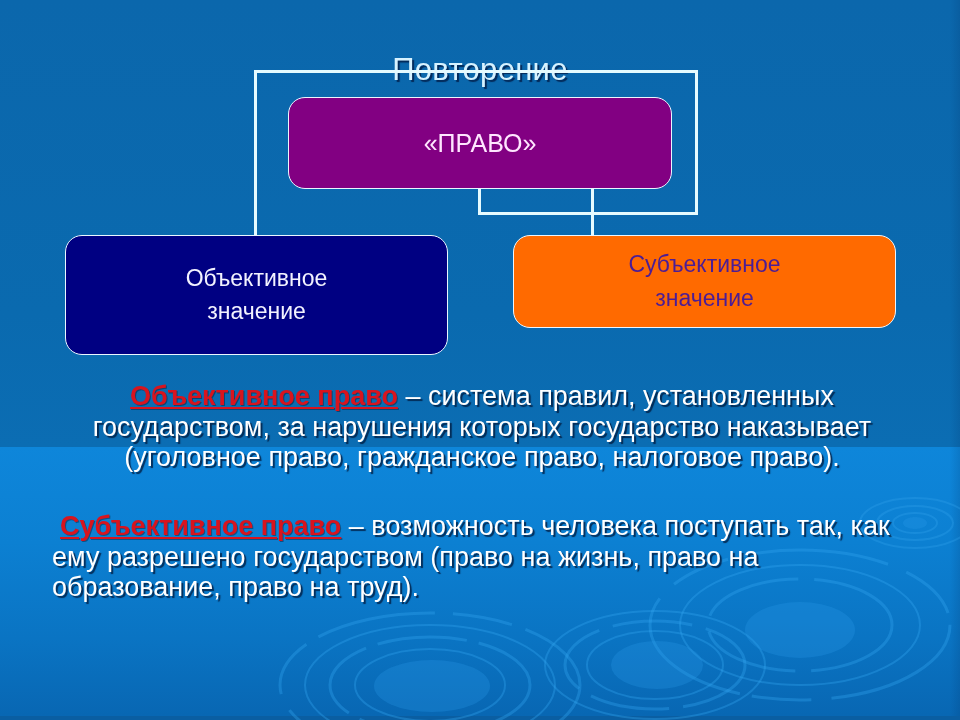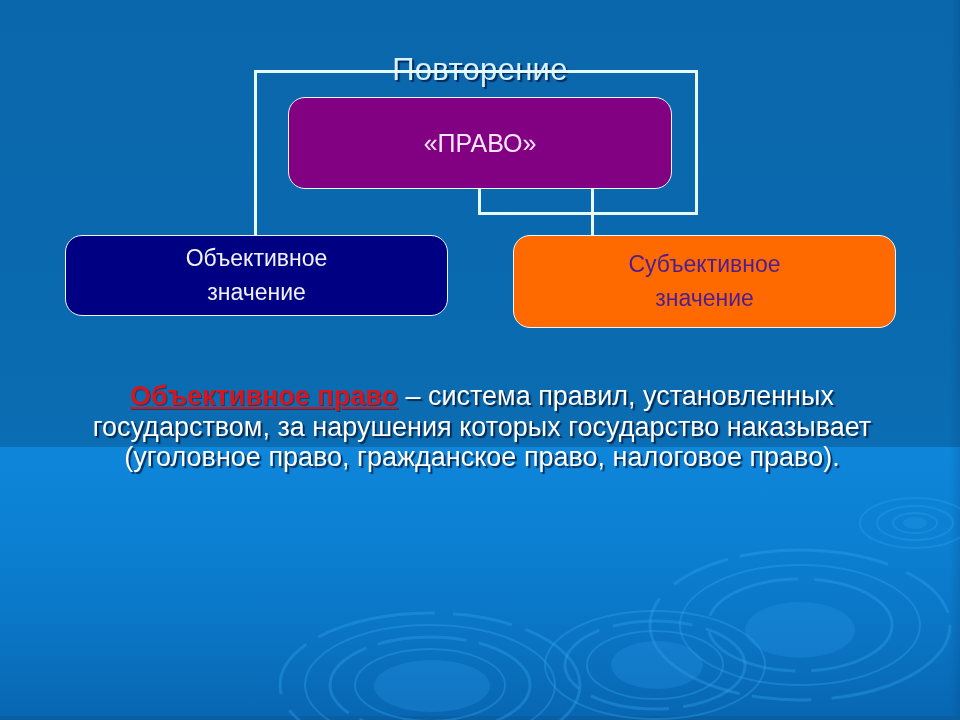--- a/index.html
+++ b/index.html
@@ -33,21 +33,21 @@
     margin-top: 16px;
   }
   .connector { position: absolute; background: #E6FBFF; }
 
   .box {
     position: absolute; box-sizing: border-box; border: 1.5px solid #EAF6FF;
     border-radius: 17px; display: flex; align-items: center; justify-content: center;
     text-align: center; line-height: 1.45;
   }
   .box-pravo { left: 288px; top: 97px; width: 384px; height: 92px; background: #820082; color: #FFE6FF; font-size: 25px; }
-  .box-obj { left: 65px; top: 235px; width: 383px; height: 81px; background: #000082; color: #F2F2FF; font-size: 23px; }
+  .box-obj { left: 65px; top: 235px; width: 383px; height: 120px; background: #000082; color: #F2F2FF; font-size: 23px; }
   .box-subj { left: 513px; top: 235px; width: 383px; height: 93px; background: #FF6A00; color: #4c1d95; font-size: 23px; }
 
   .para {
     position: absolute; left: 52px; width: 860px;
     font-size: 27px; line-height: 30.5px; color: #FFFFFF;
     text-shadow: 2px 2px 1px rgba(0,25,60,0.8);
   }
   .para-1 { top: 381px; text-align: center; }
   .para-2 { top: 511px; }
   .term {
@@ -118,13 +118,14 @@
 
   <div class="box box-subj">
     <span>
       <span>Субъективное</span><br>
       <span>значение</span>
     </span>
   </div>
 
   <div class="para para-1"><span class="term">Объективное право</span><span> – система правил, установленных государством, за нарушения которых государство наказывает (уголовное право, гражданское право, налоговое право).</span></div>
 
+  <div class="para para-2"><span class="indent"></span><span class="term">Субъективное право</span><span> – возможность человека поступать так, как ему разрешено государством (право на жизнь, право на образование, право на труд).</span></div>
 </div>
 
 </body></html>

